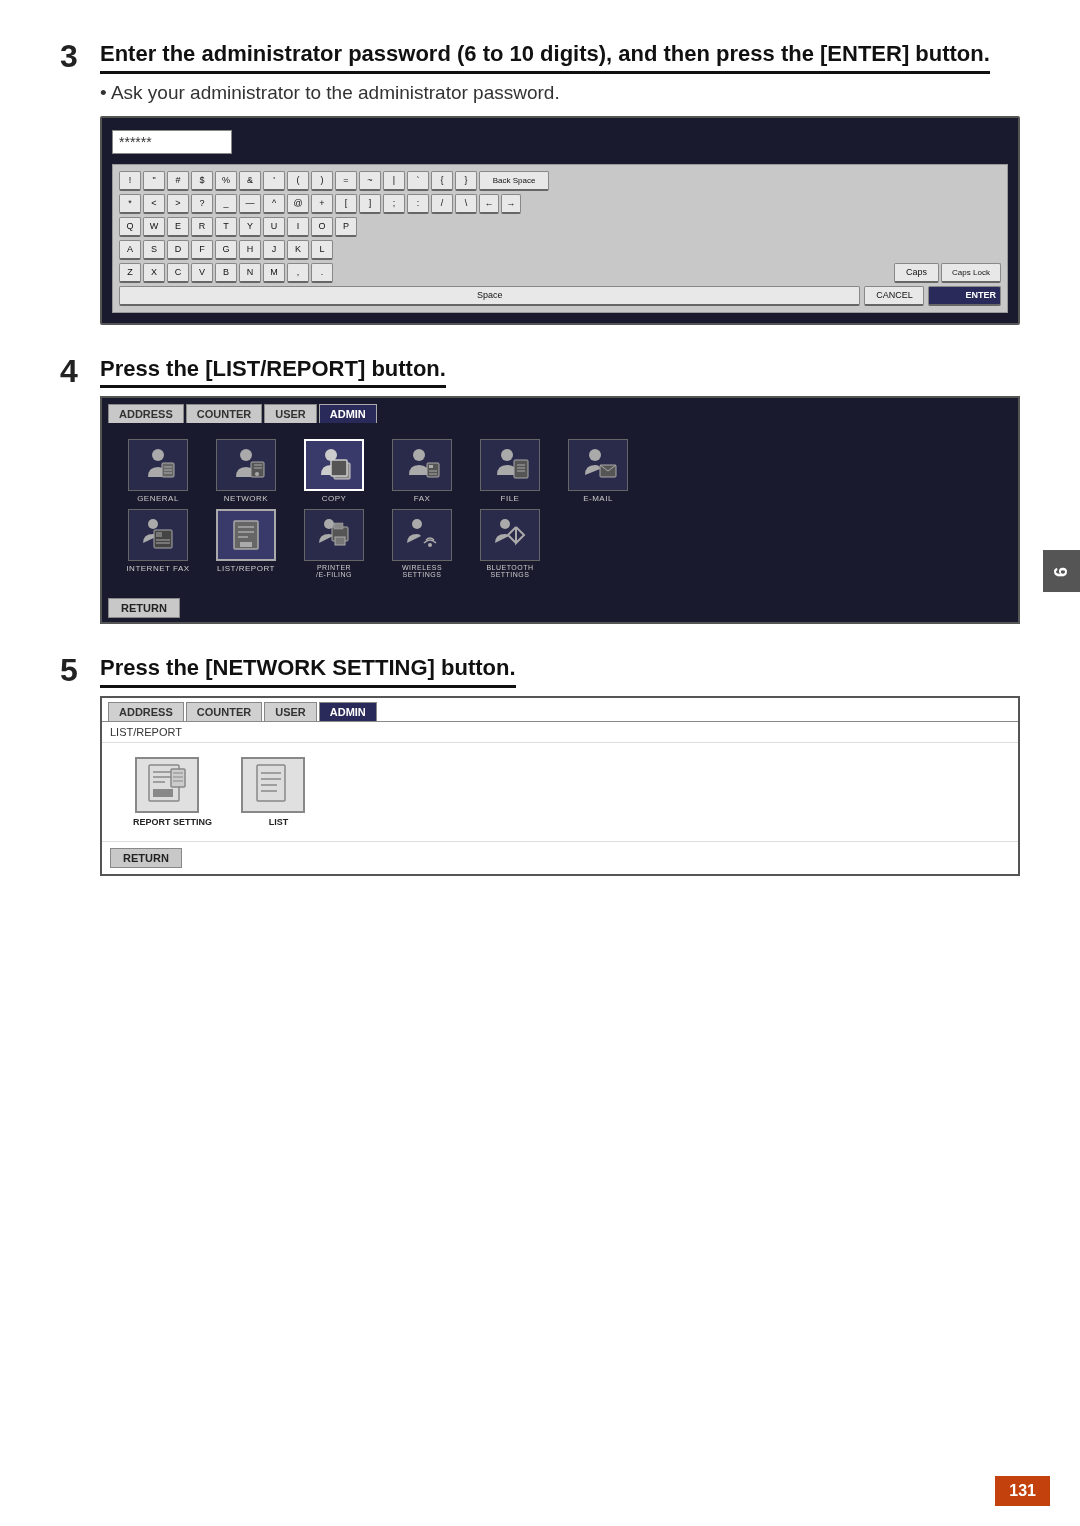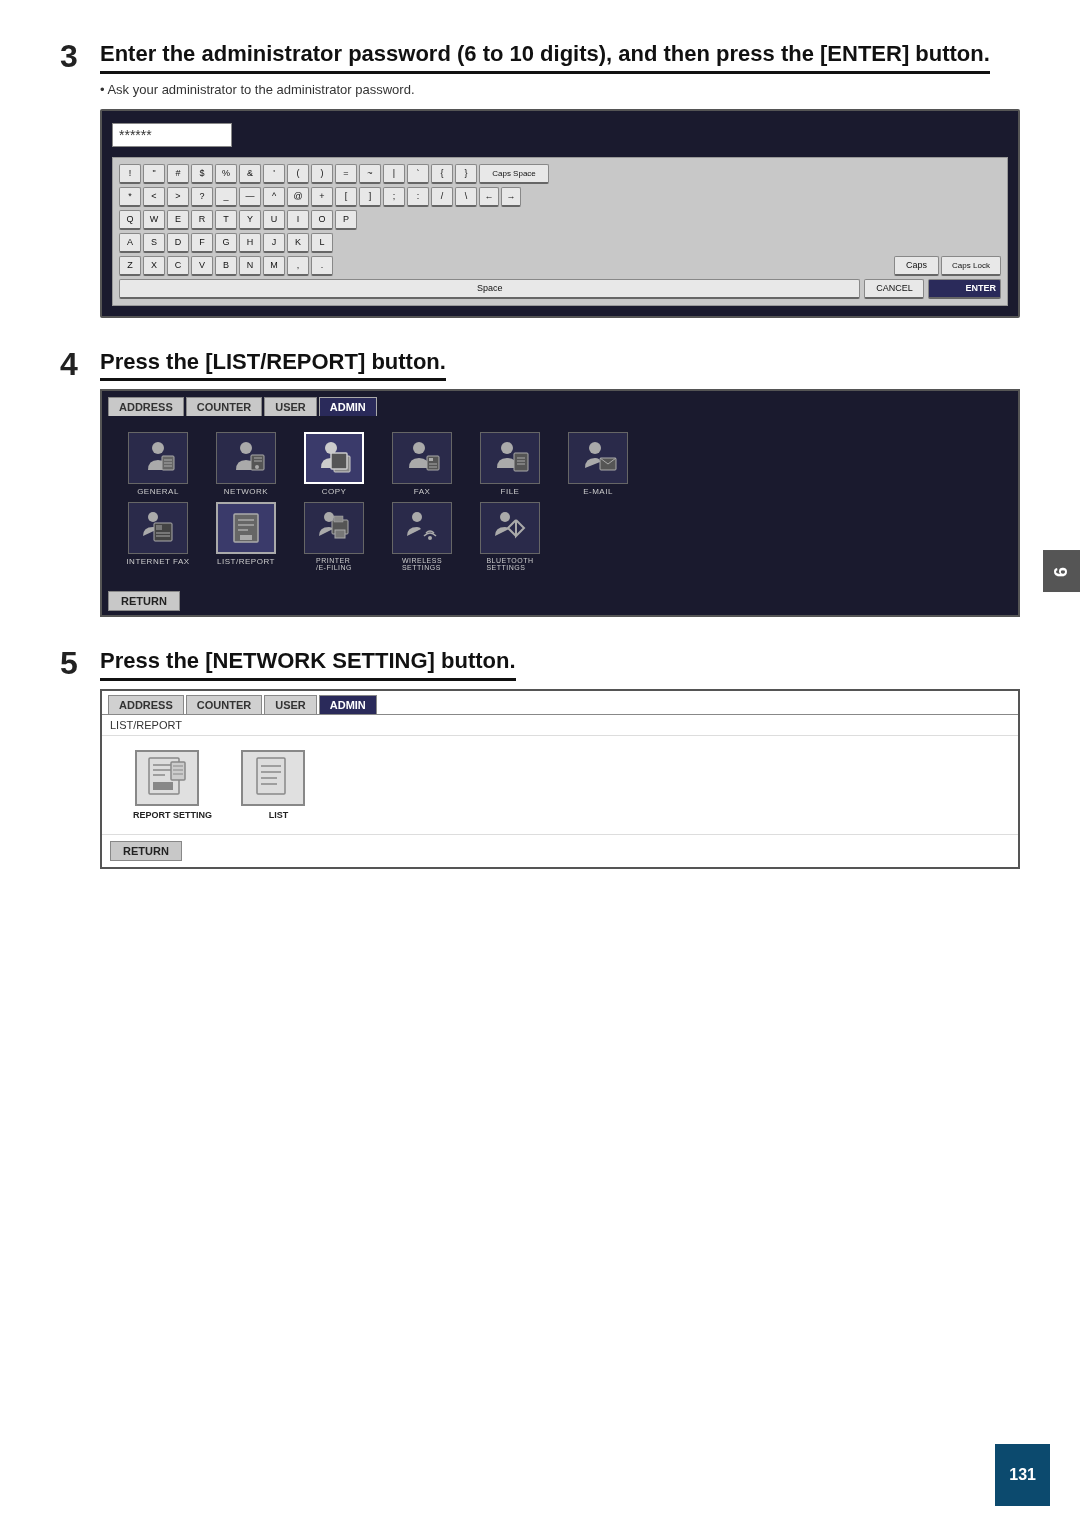--- a/index.html
+++ b/index.html
@@ -34,21 +34,21 @@
     }
     .step-title {
       font-size: 22px;
       font-weight: bold;
       color: #111;
       line-height: 1.3;
       border-bottom: 3px solid #111;
       padding-bottom: 2px;
     }
     .step-subtitle {
-      font-size: 13px;
+      font-size: 19px;
       color: #333;
       margin-left: 40px;
       margin-bottom: 12px;
     }
     .step-subtitle::before {
       content: "• ";
     }
 
     
     .ui-panel {
@@ -168,21 +168,21 @@
       border: 1px solid #666;
       display: flex;
       align-items: center;
       justify-content: center;
       margin-bottom: 3px;
       position: relative;
     }
     .admin-icon-label {
       font-size: 8px;
       color: #ccc;
-      text-align: left;
+      text-align: center;
       letter-spacing: 0.5px;
       text-transform: uppercase;
     }
     .admin-icon-box svg {
       width: 40px;
       height: 40px;
     }
     .admin-bottom-bar {
       display: flex;
       align-items: center;
@@ -286,23 +286,23 @@
       font-size: 18px;
       font-weight: bold;
       letter-spacing: 2px;
     }
 
     
     .page-number {
       position: absolute;
       bottom: 20px;
       right: 30px;
-      background: #0c4a6e;
+      background: #c2410c;
       color: #fff;
-      padding: 22px 14px;
+      padding: 6px 14px;
       font-size: 16px;
       font-weight: bold;
     }
 
     
     .step4-section { margin-bottom: 8px; }
   </style>
 </head>
 <body>
 
@@ -327,21 +327,21 @@
         <div class="kb-key">&amp;</div>
         <div class="kb-key">'</div>
         <div class="kb-key">(</div>
         <div class="kb-key">)</div>
         <div class="kb-key">=</div>
         <div class="kb-key">~</div>
         <div class="kb-key">|</div>
         <div class="kb-key">`</div>
         <div class="kb-key">{</div>
         <div class="kb-key">}</div>
-        <div class="kb-key backspace">Caps Space</div>
+        <div class="kb-key backspace">Back Space</div>
       </div>
 
       <div class="kb-row">
         <div class="kb-key">*</div>
         <div class="kb-key">&lt;</div>
         <div class="kb-key">&gt;</div>
         <div class="kb-key">?</div>
         <div class="kb-key">_</div>
         <div class="kb-key">—</div>
         <div class="kb-key">^</div>

